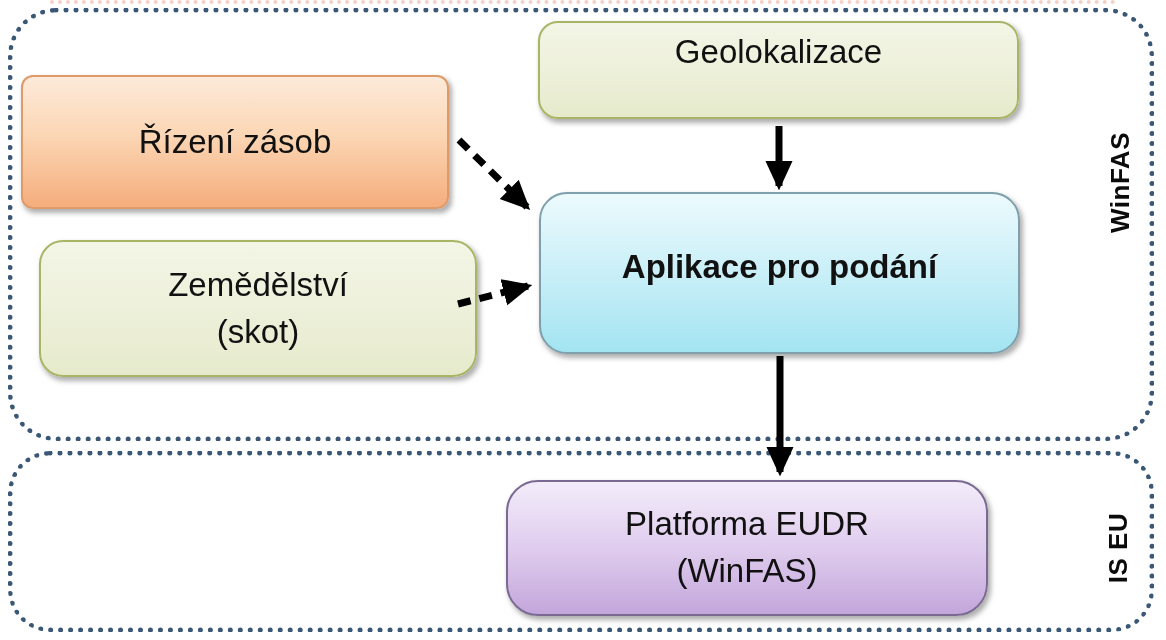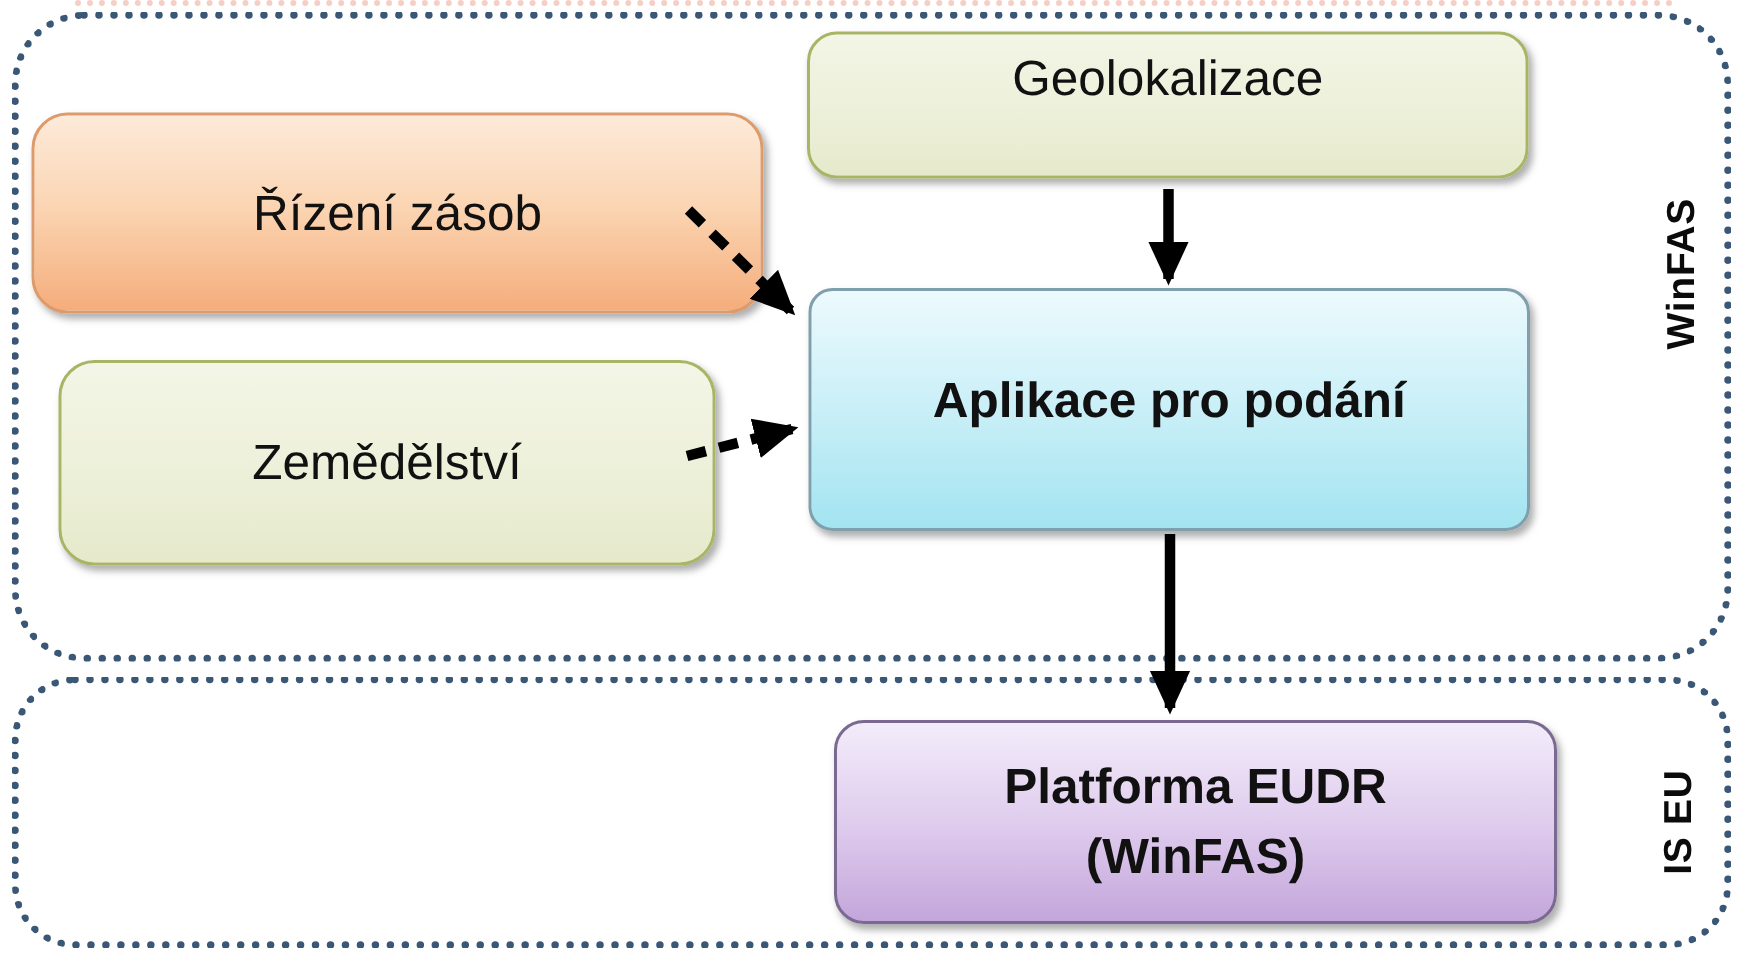--- a/index.html
+++ b/index.html
@@ -37,48 +37,48 @@
     box-sizing:border-box;
     display:flex;flex-direction:column;
     align-items:center;justify-content:center;
     text-align:center;
     font-size:33px;
     line-height:1.42;
     box-shadow:2.5px 3.5px 5px rgba(110,110,110,.55);
   }
   .node .line{white-space:nowrap;}
   #node-rizeni{
-    left:21px;top:75px;width:488px;height:134px;
-    border:2px solid #dd9a6a;border-radius:24px;
+    left:21px;top:75px;width:428px;height:134px;
+    border:2px solid #dd9a6a;border-radius:12px;
     background:linear-gradient(180deg,#fdeada 0%,#fbd6b4 45%,#f5ad7c 100%);
   }
   #node-zemedelstvi{
     left:21px;top:240px;width:438px;height:137px;
     border:2px solid #a9b464;border-radius:24px;
     background:linear-gradient(180deg,#f3f5e6 0%,#edf0d9 55%,#e6eacb 100%);
     margin-left:18px;
   }
   #node-geolokalizace{
     left:538px;top:21px;width:481px;height:98px;
     border:2px solid #a9b464;border-radius:20px;
     background:linear-gradient(180deg,#f3f5e6 0%,#edf0d9 55%,#e6eacb 100%);
     padding-bottom:36px;
   }
   #node-aplikace{
     left:539px;top:192px;width:481px;height:162px;
-    border:2px solid #7e9fab;border-radius:16px;
+    border:2px solid #7e9fab;border-radius:28px;
     background:linear-gradient(180deg,#ecfafd 0%,#cdf0f8 45%,#a3e4f1 100%);
     font-weight:700;
     padding-bottom:12px;
   }
   #node-platforma{
-    left:556px;top:480px;width:482px;height:136px;
-    border:2px solid #7a6a92;border-radius:20px;
+    left:506px;top:480px;width:482px;height:136px;
+    border:2px solid #7a6a92;border-radius:32px;
     background:linear-gradient(180deg,#f3ecfa 0%,#ddc9ec 55%,#c3a6db 100%);
-    font-weight:700;
+    font-weight:400;
   }
   #top-edge-line{
     position:absolute;left:50px;top:0;width:1066px;height:0;
     border-top:4px dotted #f0b0a0;opacity:.6;
   }
   #arrow-layer{position:absolute;left:0;top:0;pointer-events:none;}
 </style>
 </head>
 <body>
 
@@ -91,20 +91,21 @@
 
   <div id="winfas-label" class="vlabel">WinFAS</div>
   <div id="iseu-label" class="vlabel">IS EU</div>
 
   <div id="node-rizeni" class="node">
     <div class="line">Řízení zásob</div>
   </div>
 
   <div id="node-zemedelstvi" class="node">
     <div class="line">Zemědělství</div>
+    <div class="line">(skot)</div>
   </div>
 
   <div id="node-geolokalizace" class="node">
     <div class="line">Geolokalizace</div>
   </div>
 
   <div id="node-aplikace" class="node">
     <div class="line">Aplikace pro podání</div>
   </div>
 

